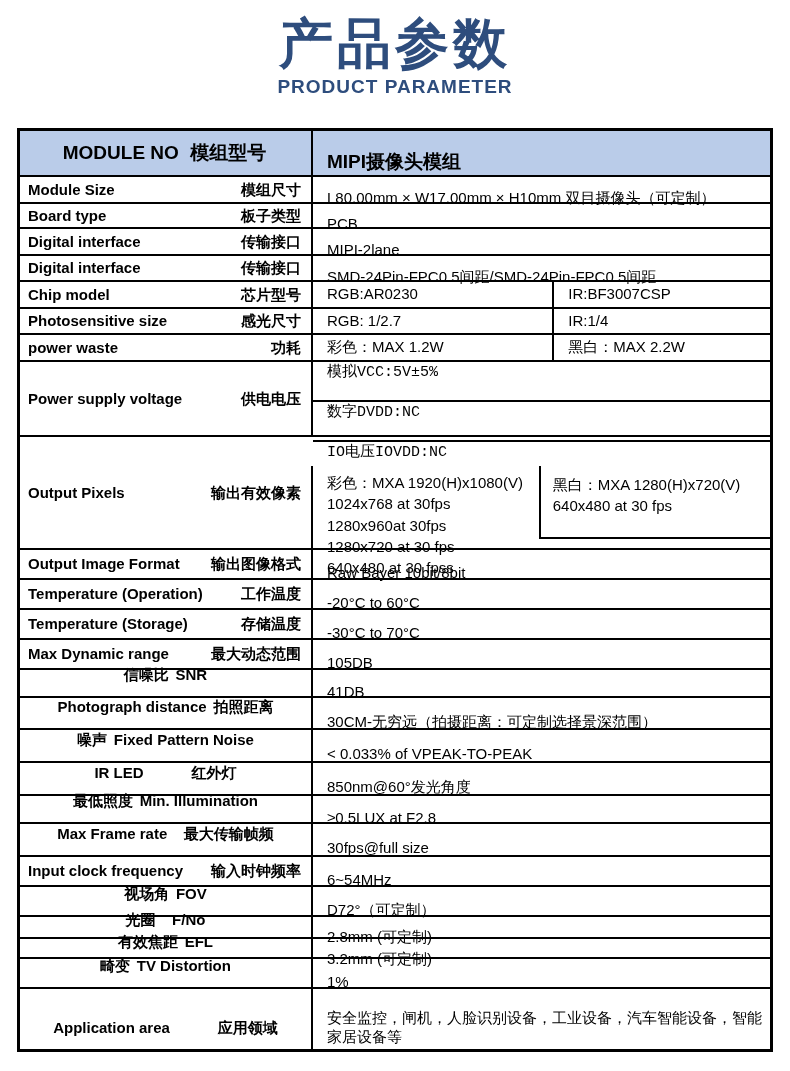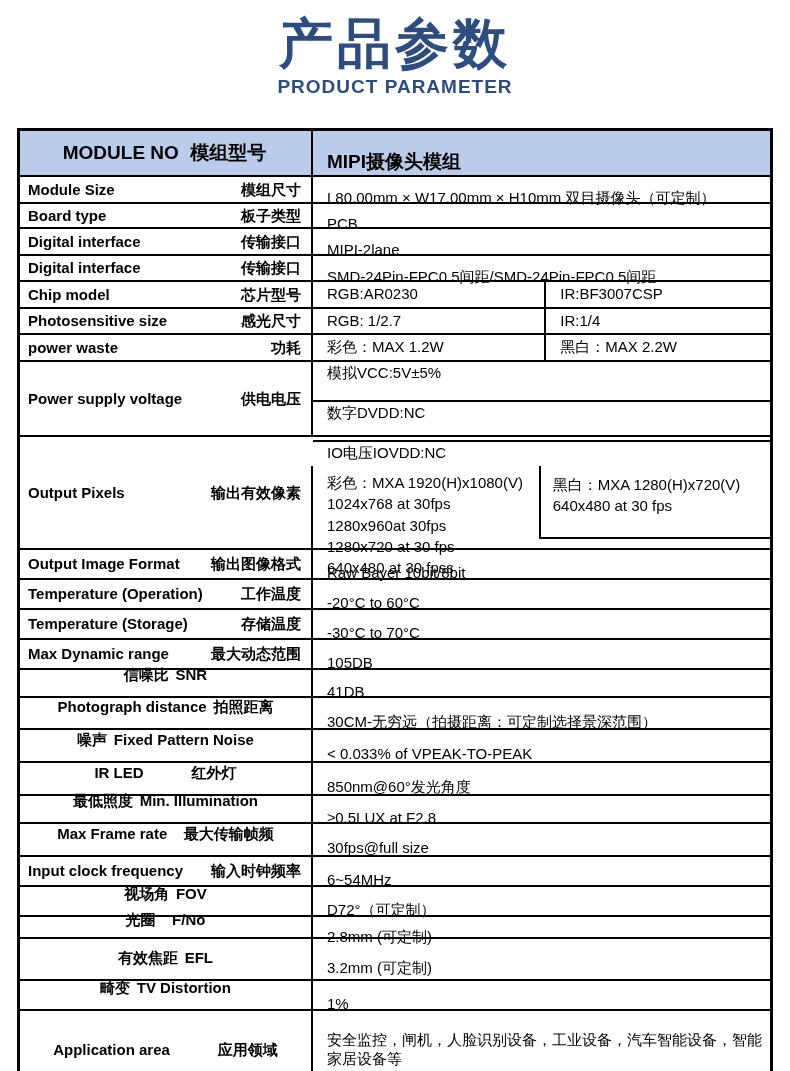--- a/index.html
+++ b/index.html
@@ -54,32 +54,32 @@
   }
 
   
   .trow.headrow{
     background:#bacce9; height:44px; font-size:19px;
   }
   .trow.headrow .lbl{ justify-content:center; gap:0.6em; font-size:19px;}
   .trow.headrow .val{ font-weight:bold; font-size:19px;}
 
   
-  .val-split{ flex:1 1 auto; border-left:2px solid #000; display:flex; align-items:stretch; padding:0; }
+  .val-split{ flex:1 1 auto; border-left:2px solid #000; display:flex; align-items:stretch; padding:0;gap:8px; }
   .val-split .sub{
     display:flex; align-items:center; padding:2px 8px 2px 14px; line-height:1.25;
   }
   .val-split .sub.left{ flex:0 0 50.6%; width:50.6%; }
   .val-split .sub.right{ flex:1 1 auto; border-left:2px solid #000; }
 
   
   .val-stack{ flex:1 1 auto; border-left:2px solid #000; display:flex; flex-direction:column; padding:0; }
   .val-stack .line{
     flex:1 1 auto; display:flex; align-items:center;
-    padding:2px 8px 18px 14px; border-top:2px solid #000; line-height:1.2;
+    padding:2px 8px 18px 14px; border-top:2px solid #000; line-height:1.2;font-family:Liberation Mono, monospace;
   }
   .val-stack .line:first-child{ border-top:none; }
 
   
   .val-pixels{ flex:1 1 auto; border-left:2px solid #000; display:flex; align-items:stretch; padding:0;margin-top:29px; }
   .val-pixels .pxleft{
     flex:0 0 49.4%; width:49.4%;
     padding:6px 6px 6px 14px; line-height:1.42;
   }
   .val-pixels .pxright{
@@ -302,21 +302,21 @@
   </div>
 
   <div class="trow" style="height:22px">
     <div class="lbl center gap-md">
       <span>光圈</span>
       <span>F/No</span>
     </div>
     <div class="val">2.8mm (可定制)</div>
   </div>
 
-  <div class="trow" style="height:42px">
+  <div class="trow" style="height:20px">
     <div class="lbl center gap-sm">
       <span>有效焦距</span>
       <span>EFL</span>
     </div>
     <div class="val">3.2mm (可定制)</div>
   </div>
 
   <div class="trow" style="height:30px">
     <div class="lbl center gap-sm">
       <span>畸变</span>

